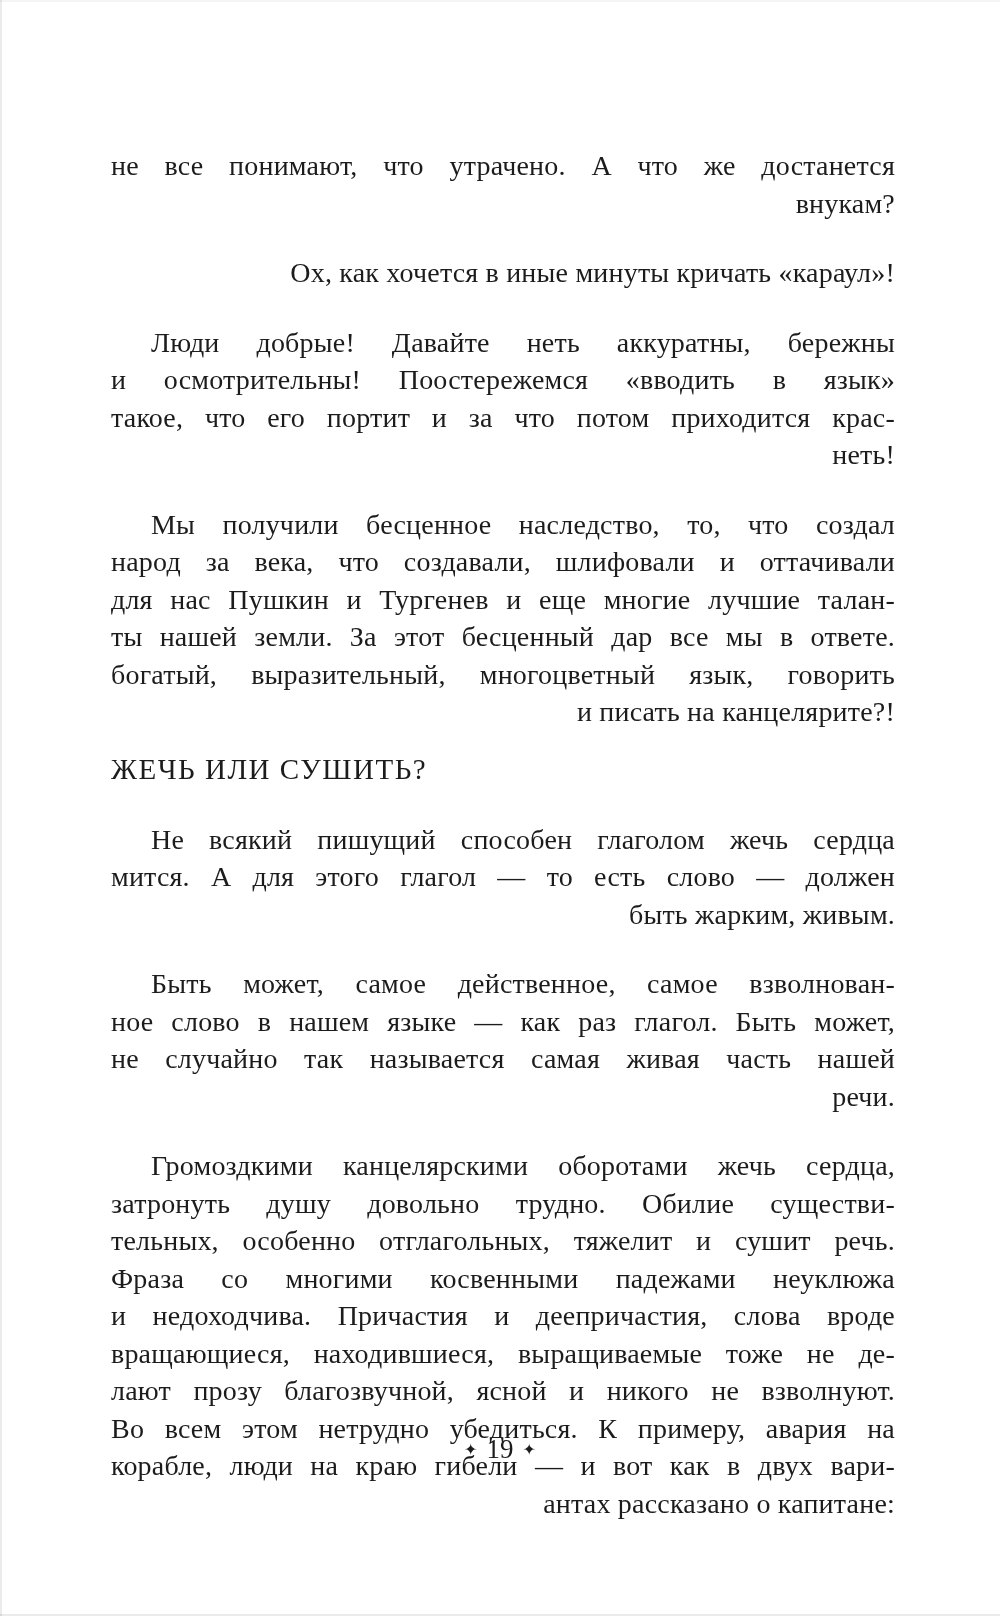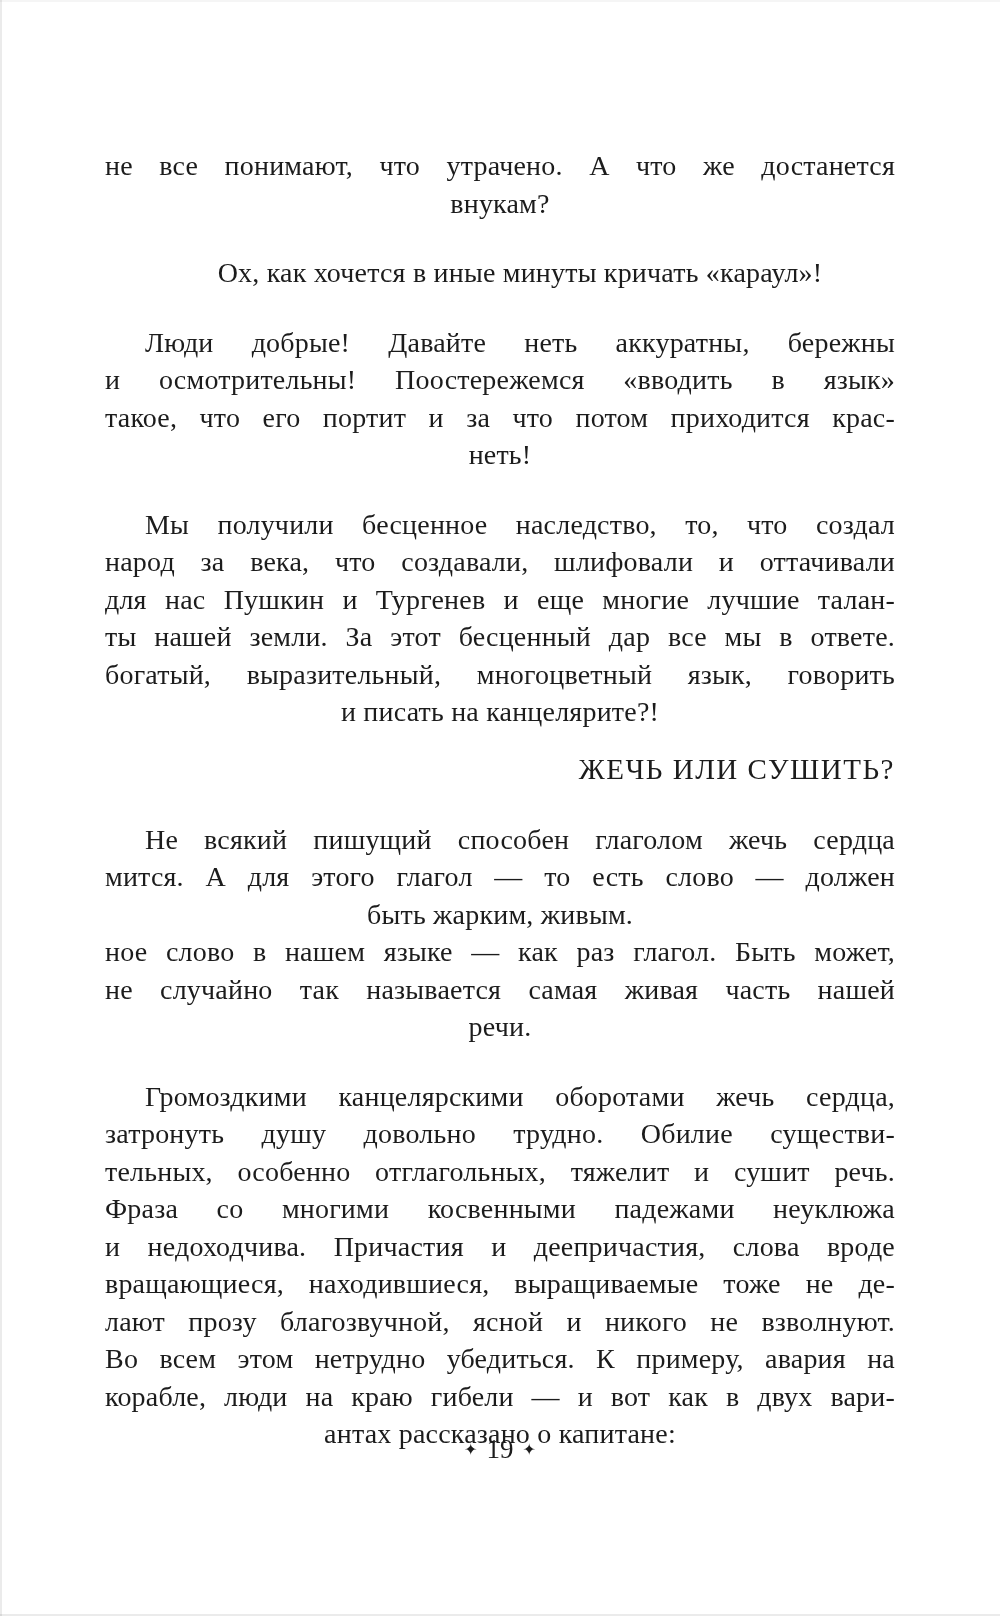--- a/index.html
+++ b/index.html
@@ -13,46 +13,46 @@
     font-family: "Liberation Serif", "DejaVu Serif", serif;
     color: #1c1c1c;
     overflow: hidden;
     box-shadow: inset 2px 0 0 rgba(0,0,0,0.08),
                 inset 0 -2px 0 rgba(0,0,0,0.08),
                 inset 0 2px 0 rgba(0,0,0,0.04);
   }
 
   .content {
     position: absolute;
-    left: 105px;
+    left: 111px;
     right: 105px;
     top: 147px;
   }
 
   .para { margin: 0; }
 
   .line {
     font-size: 28px;
     line-height: 37.5px;
     letter-spacing: 0.2px;
-    text-align: center;
+    text-align: right;
   }
   .line.just {
     text-align: justify;
     text-align-last: justify;
   }
   .line.indent { text-indent: 40px; margin-top: 32px; }
 
   .italic { }
 
   .heading {
     margin: 18px 0 28px;
     font-size: 29px;
     font-weight: normal;
-    text-align: right;
+    text-align: left;
     letter-spacing: 1.5px;
     line-height: 40px;
   }
 
   .footer {
     position: absolute;
     left: 0;
     right: 0;
     top: 1434px;
     display: flex;
@@ -101,20 +101,21 @@
 
     <h2 class="heading">ЖЕЧЬ ИЛИ СУШИТЬ?</h2>
 
     <div>
         <div class="para">
           <div class="line just indent"><span>Не всякий пишущий способен глаголом жечь сердца</span></div>
           <div class="line just"><span>мится. А для этого </span><span class="italic">глагол</span><span> — то есть </span><span class="italic">слово</span><span> — должен</span></div>
           <div class="line"><span>быть жарким, живым.</span></div>
         </div>
         <div class="para">
+          <div class="line just indent"><span>Быть может, самое действенное, самое взволнован-</span></div>
           <div class="line just"><span>ное слово в нашем языке — как раз глагол. Быть может,</span></div>
           <div class="line just"><span>не случайно так называется самая живая часть нашей</span></div>
           <div class="line"><span>речи.</span></div>
         </div>
         <div class="para">
           <div class="line just indent"><span>Громоздкими канцелярскими оборотами жечь сердца,</span></div>
           <div class="line just"><span>затронуть душу довольно трудно. Обилие существи-</span></div>
           <div class="line just"><span>тельных, особенно отглагольных, тяжелит и сушит речь.</span></div>
           <div class="line just"><span>Фраза со многими косвенными падежами неуклюжа</span></div>
           <div class="line just"><span>и недоходчива. Причастия и деепричастия, слова вроде</span></div>

